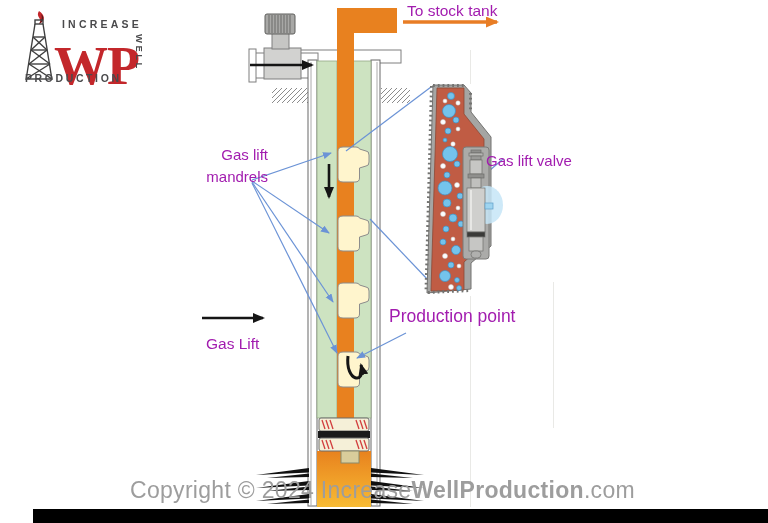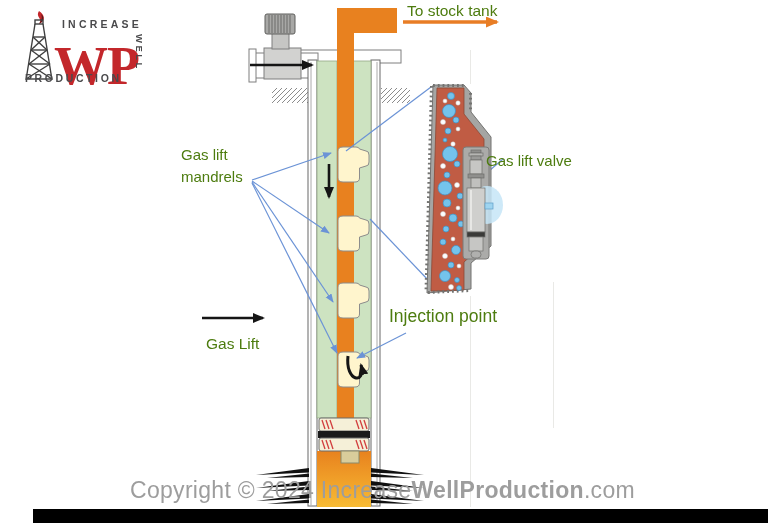--- a/index.html
+++ b/index.html
@@ -1,22 +1,22 @@
 <!DOCTYPE html>
 <html><head>
 <meta charset="utf-8">
 <title>Diagram</title>
 <style>
   html,body{margin:0;padding:0;background:#fff;}
   .canvas{position:relative;width:768px;height:523px;background:#ffffff;overflow:hidden;
           font-family:"Liberation Sans","DejaVu Sans",sans-serif;}
   svg{display:block;}
   #diagram{position:absolute;left:0;top:0;}
-  .lbl{position:absolute;color:#4d7c0f;font-size:15px;line-height:1.3;white-space:nowrap;}
-  .lbl-mandrels{left:181px;top:144px;width:80px;white-space:normal;text-align:left;line-height:1.45;}
+  .lbl{position:absolute;color:#a21caf;font-size:15px;line-height:1.3;white-space:nowrap;}
+  .lbl-mandrels{left:188px;top:144px;width:80px;white-space:normal;text-align:right;line-height:1.45;}
   .lbl-stock{left:407px;top:1px;font-size:15.5px;}
   .lbl-valve{left:486px;top:151px;}
   .lbl-inject{left:389px;top:305px;font-size:17.5px;}
   .lbl-gaslift{left:206px;top:334px;font-size:15.5px;}
   .copyright{position:absolute;left:130px;top:477px;width:510px;text-align:left;
              color:#9d9d9d;font-size:23px;letter-spacing:.3px;white-space:pre;}
   .copyright .bold{font-weight:700;}
   .blackbar{position:absolute;left:33px;top:509px;width:735px;height:14px;background:#000;}
   
   .logo{position:absolute;left:18px;top:8px;width:120px;height:80px;}
@@ -258,20 +258,20 @@
   </svg>
   <div class="logo-top">INCREASE</div>
   <div class="logo-wp">WP</div>
   <div class="logo-well">WELL</div>
   <div class="logo-bottom">PRODUCTION</div>
 </div>
 
 <div class="lbl lbl-stock">To stock tank</div>
 <div class="lbl lbl-mandrels">Gas lift mandrels</div>
 <div class="lbl lbl-valve">Gas lift valve</div>
-<div class="lbl lbl-inject">Injection point</div>
+<div class="lbl lbl-inject">Production point</div>
 <div class="lbl lbl-gaslift">Gas Lift</div>
 
 <div class="copyright"><span>Copyright © 2024 </span><span>Increase</span><span class="bold">Well</span><span class="bold">Production</span><span>.com</span></div>
 
 <div class="blackbar"></div>
 
 </div>
 
 </body></html>

